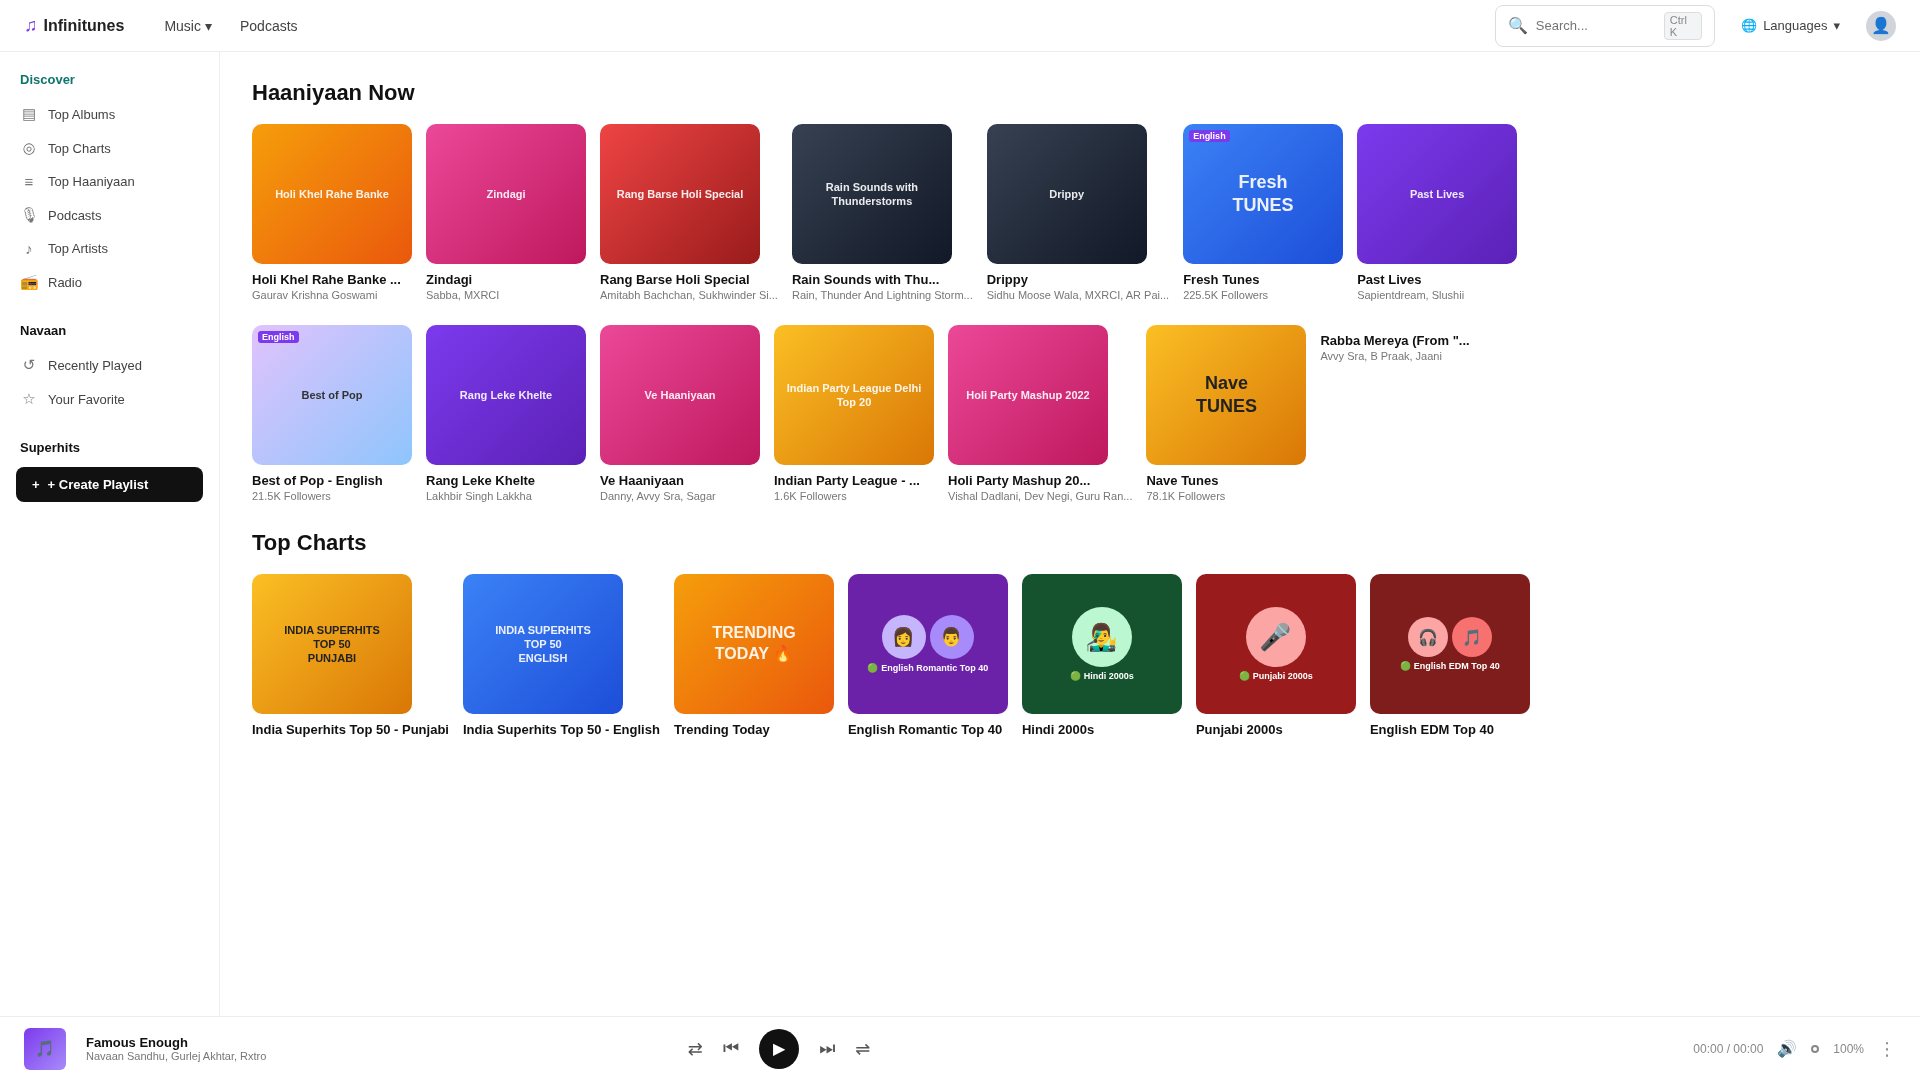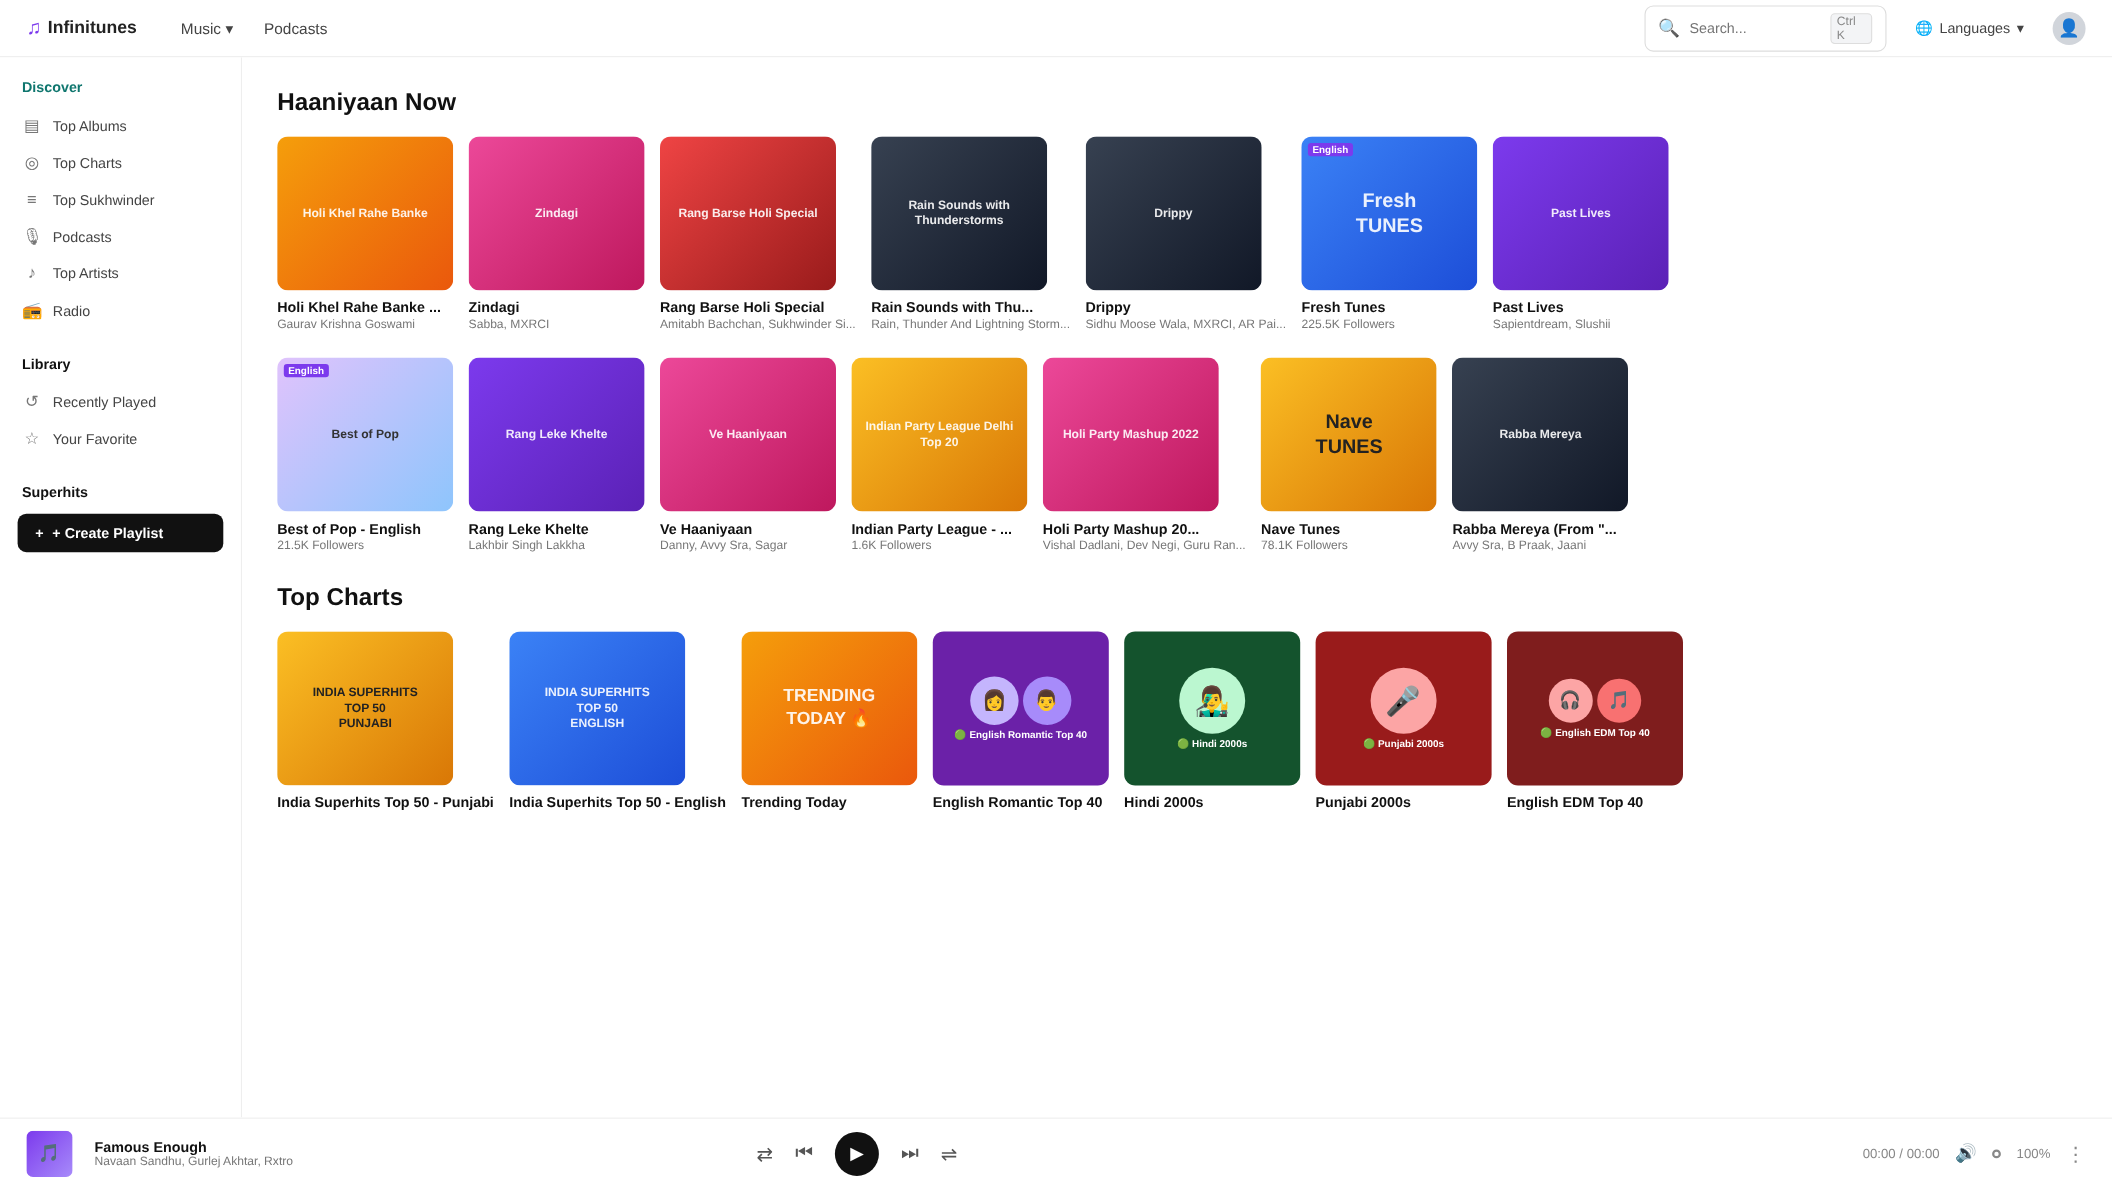--- a/index.html
+++ b/index.html
@@ -132,36 +132,36 @@
     <div class="sidebar-item">
       <span class="si-icon">▤</span>
       <span>Top Albums</span>
     </div>
     <div class="sidebar-item">
       <span class="si-icon">◎</span>
       <span>Top Charts</span>
     </div>
     <div class="sidebar-item">
       <span class="si-icon">≡</span>
-      <span>Top Sukhwinder</span>
+      <span>Top Haaniyaan</span>
     </div>
     <div class="sidebar-item">
       <span class="si-icon">🎙</span>
       <span>Podcasts</span>
     </div>
     <div class="sidebar-item">
       <span class="si-icon">♪</span>
       <span>Top Artists</span>
     </div>
     <div class="sidebar-item">
       <span class="si-icon">📻</span>
       <span>Radio</span>
     </div>
     <div class="sidebar-divider"></div>
-    <div class="library-title">Library</div>
+    <div class="library-title">Navaan</div>
     <div class="sidebar-item">
       <span class="si-icon">↺</span>
       <span>Recently Played</span>
     </div>
     <div class="sidebar-item">
       <span class="si-icon">☆</span>
       <span>Your Favorite</span>
     </div>
     <div class="sidebar-divider"></div>
     <div class="playlists-title">Superhits</div>
@@ -293,25 +293,20 @@
         <div class="card">
           <div class="card-thumb">
             <div class="card-color-block bg-yellow">
                 <span class="card-color-text" style="color:#222;font-size:18px;font-weight:900;">Nave<br>TUNES</span>
               </div>
           </div>
           <div class="card-title">Nave Tunes</div>
           <div class="card-sub">78.1K Followers</div>
         </div>
         <div class="card">
-          <div class="card-thumb">
-            <div class="card-color-block bg-dark">
-                <span class="card-color-text">Rabba Mereya</span>
-              </div>
-          </div>
           <div class="card-title">Rabba Mereya (From "...</div>
           <div class="card-sub">Avvy Sra, B Praak, Jaani</div>
         </div>
       </div>
     </div>
 
     <div>
       <div class="section-title">Top Charts</div>
       <div class="cards-grid">
         <div class="card">

